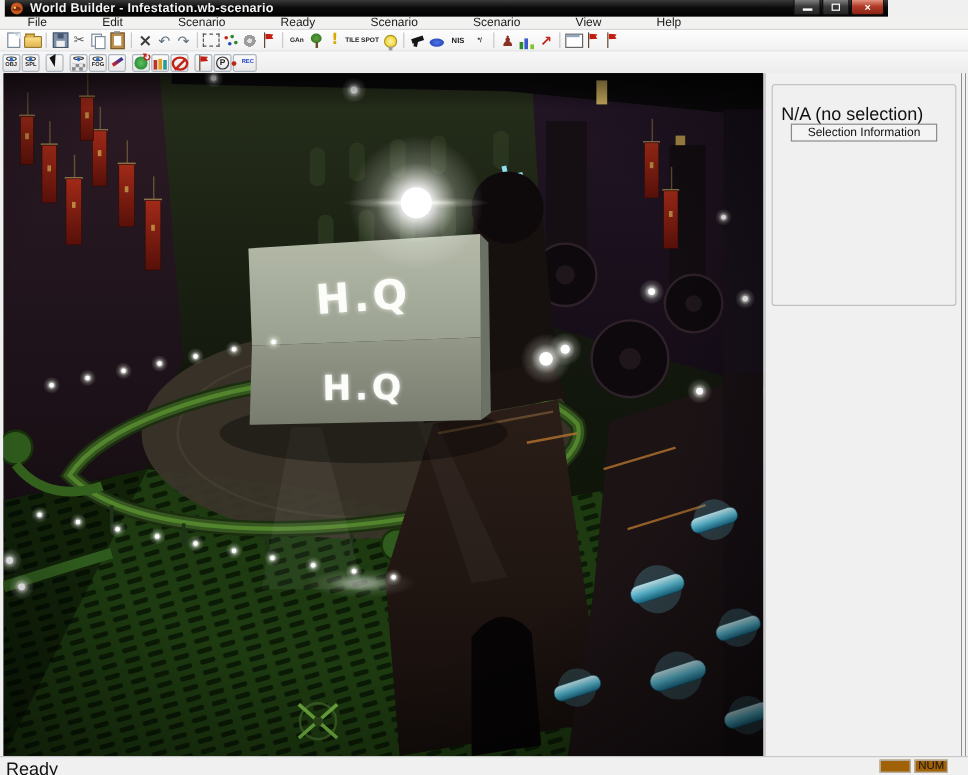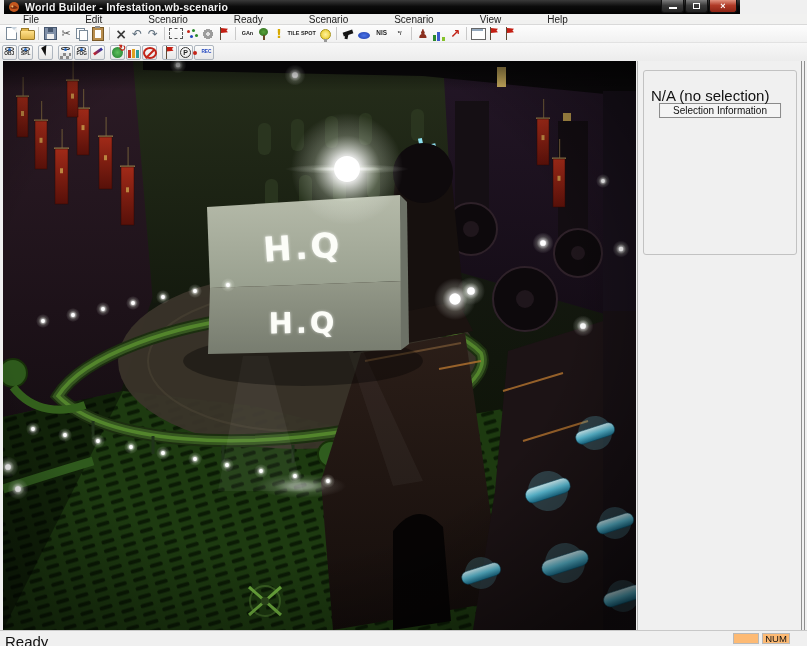--- a/index.html
+++ b/index.html
@@ -107,21 +107,21 @@
   .groupbox{position:absolute;left:5px;top:9px;width:152px;height:183px;border:1px solid #c2c2c2;border-radius:3px;background:#f0f0f0;}
   .grouptitle{position:absolute;left:50%;top:-8px;transform:translateX(-50%);background:#f4f4f4;border:1px solid #8a8a8a;
     font-size:10px;color:#111;padding:1px 13px;white-space:nowrap;margin-top:40px;}
   .seltext{position:absolute;left:7px;top:16px;font-size:15px;color:#111;}
   .splitter{position:absolute;left:800px;top:61px;width:7px;height:569px;
     background:linear-gradient(90deg,#f0f0f0 0 1px,#8f8f8f 1px 2px,#f0f0f0 2px 4px,#8f8f8f 4px 5px,#f0f0f0 5px);}
 
   
   .statusbar{position:absolute;left:0;top:630px;width:807px;height:16px;background:#f0f0f0;border-top:1px solid #c8c8c8;box-sizing:border-box;}
   .statusbar .ready{position:absolute;left:5px;top:2px;font-size:15px;color:#111;text-align:center;}
-  .spane{position:absolute;top:2px;height:11px;border:1px solid #b9b9b9;background:#fdba74;font-size:9.5px;color:#111;
+  .spane{position:absolute;top:2px;height:11px;border:1px solid #b9b9b9;background:#a16207;font-size:9.5px;color:#111;
     display:flex;align-items:center;justify-content:center;box-sizing:border-box;}
 </style>
 </head>
 <body>
 
 <div id="app">
 
   <div class="titlebar">
     <svg class="appicon" viewBox="0 0 12 12">
       <circle cx="6" cy="6" r="5" fill="#c4581f"></circle>

